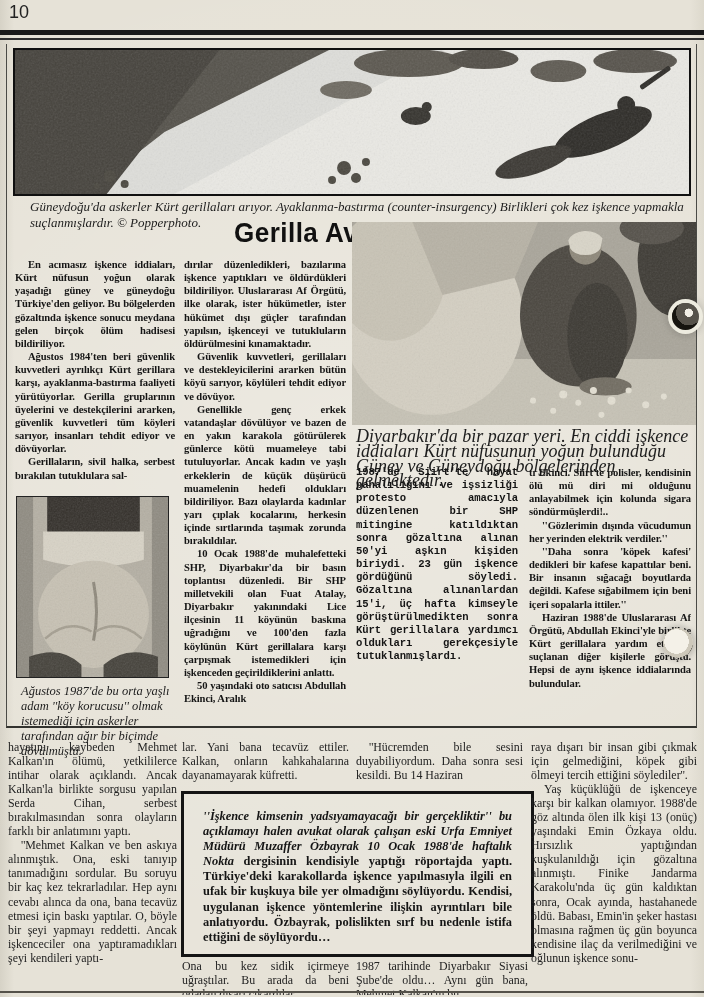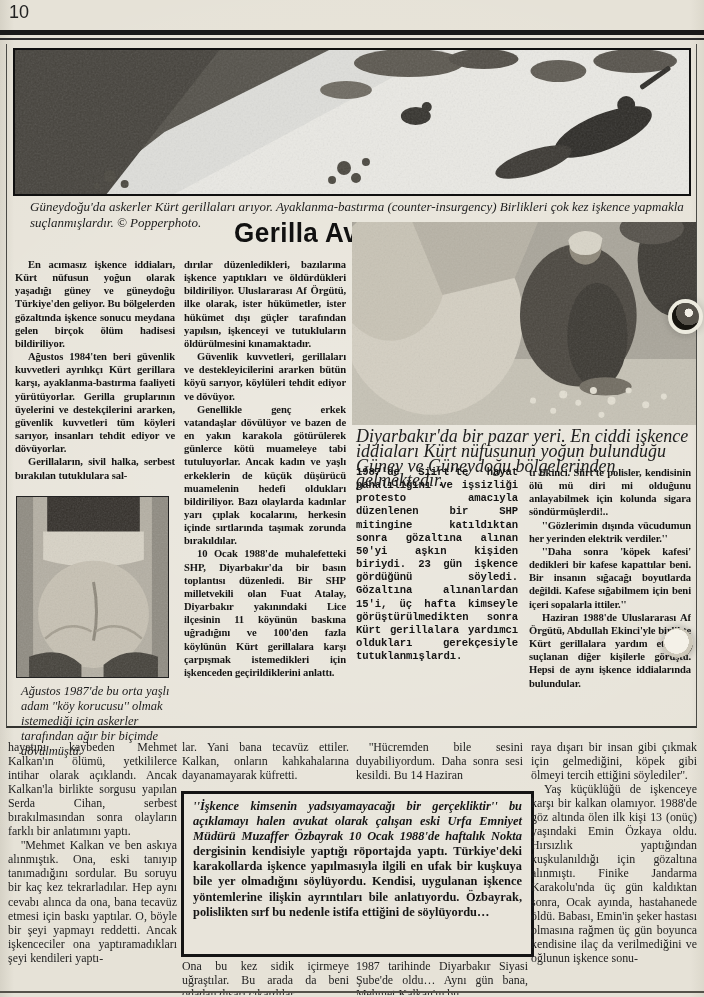--- a/index.html
+++ b/index.html
@@ -47,21 +47,21 @@
   .bb{font:400 11.9px/14.05px "Liberation Serif", serif; color:#222;}
   .b1{left:8px;   top:740px; width:169px; height:252px;}
   .b2t{left:182px; top:740px; width:167px; height:48px;}
   .b3t{left:356px; top:740px; width:167px; height:48px;}
   .b2b{left:182px; top:959px; width:167px; height:36px;}
   .b3b{left:356px; top:959px; width:172px; height:36px;}
   .b4{left:531px;  top:740px; width:166px; height:252px;}
   
   .qbox{left:181px; top:791px; width:353px; height:166px; box-sizing:border-box;
         border:3px solid #141414; padding:5px 9px; overflow:hidden; text-align:justify; background:rgba(255,255,255,.08);}
-  .qbox p{margin:0; font:700 12.4px/15.1px "Liberation Serif", serif; color:#151515;}
+  .qbox p{margin:10px; font:700 12.4px/15.1px "Liberation Serif", serif; color:#151515;}
   .q-it{font-style:italic;}
   
   .bottom-rule{left:0; top:991px; width:704px; height:1.5px; background:#55524a;}
   
   .hole{border-radius:50%;}
   .hole1{left:672px; top:303px; width:27px; height:27px;
          background:radial-gradient(circle at 62% 36%, #f1eee5 0 17%, #56524a 18% 52%, #16140f 53% 100%);
          box-shadow:0 0 0 4px #edebdf, 0 0 6px 6px rgba(0,0,0,.12);}
   .hole2{left:663px; top:628px; width:30px; height:30px;
          background:radial-gradient(circle at 45% 45%, #f4f1e8 0 52%, #cdc8ba 53% 70%, #6e6a5f 71% 100%);
@@ -123,20 +123,21 @@
     <p class="ind">En acımasız işkence iddiaları, Kürt nüfusun yoğun olarak yaşadığı güney ve güneydoğu Türkiye'den geliyor. Bu bölgelerden gözaltında işkence sonucu meydana gelen birçok ölüm hadisesi bildiriliyor.</p>
     <p class="ind">Ağustos 1984'ten beri güvenlik kuvvetleri ayrılıkçı Kürt gerillara karşı, ayaklanma-bastırma faaliyeti yürütüyorlar. Gerilla gruplarının üyelerini ve destekçilerini ararken, güvenlik kuvvetleri tüm köyleri sarıyor, insanları tehdit ediyor ve dövüyorlar.</p>
     <p class="ind">Gerillaların, sivil halka, serbest bırakılan tutuklulara sal-</p>
   </div>
 
   <div class="abs col tb c2">
     <p>dırılar düzenledikleri, bazılarına işkence yaptıkları ve öldürdükleri bildiriliyor. Uluslararası Af Örgütü, ilke olarak, ister hükümetler, ister hükümet dışı güçler tarafından yapılsın, işkenceyi ve tutukluların öldürülmesini kınamaktadır.</p>
     <p class="ind">Güvenlik kuvvetleri, gerillaları ve destekleyicilerini ararken bütün köyü sarıyor, köylüleri tehdit ediyor ve dövüyor.</p>
     <p class="ind">Genellikle genç erkek vatandaşlar dövülüyor ve bazen de en yakın karakola götürülerek günlerce kötü muameleye tabi tutuluyorlar. Ancak kadın ve yaşlı erkeklerin de küçük düşürücü muamelenin hedefi oldukları bildiriliyor. Bazı olaylarda kadınlar yarı çıplak kocalarını, herkesin içinde sırtlarında taşımak zorunda bırakıldılar.</p>
     <p class="ind">10 Ocak 1988'de muhalefetteki SHP, Diyarbakır'da bir basın toplantısı düzenledi. Bir SHP milletvekili olan Fuat Atalay, Diyarbakır yakınındaki Lice ilçesinin 11 köyünün baskına uğradığını ve 100'den fazla köylünün Kürt gerillalara karşı çarpışmak istemedikleri için işkenceden geçirildiklerini anlattı.</p>
+    <p class="ind">50 yaşındaki oto satıcısı Abdullah Ekinci, Aralık</p>
   </div>
 
   <div class="abs photo market-photo">
     <svg viewBox="0 0 342 200" preserveAspectRatio="none" aria-hidden="true">
       <defs>
           <filter id="g2">
             <feTurbulence type="fractalNoise" baseFrequency="0.6" numOctaves="2" stitchTiles="stitch"></feTurbulence>
             <feColorMatrix type="saturate" values="0"></feColorMatrix>
           </filter>
         </defs>

